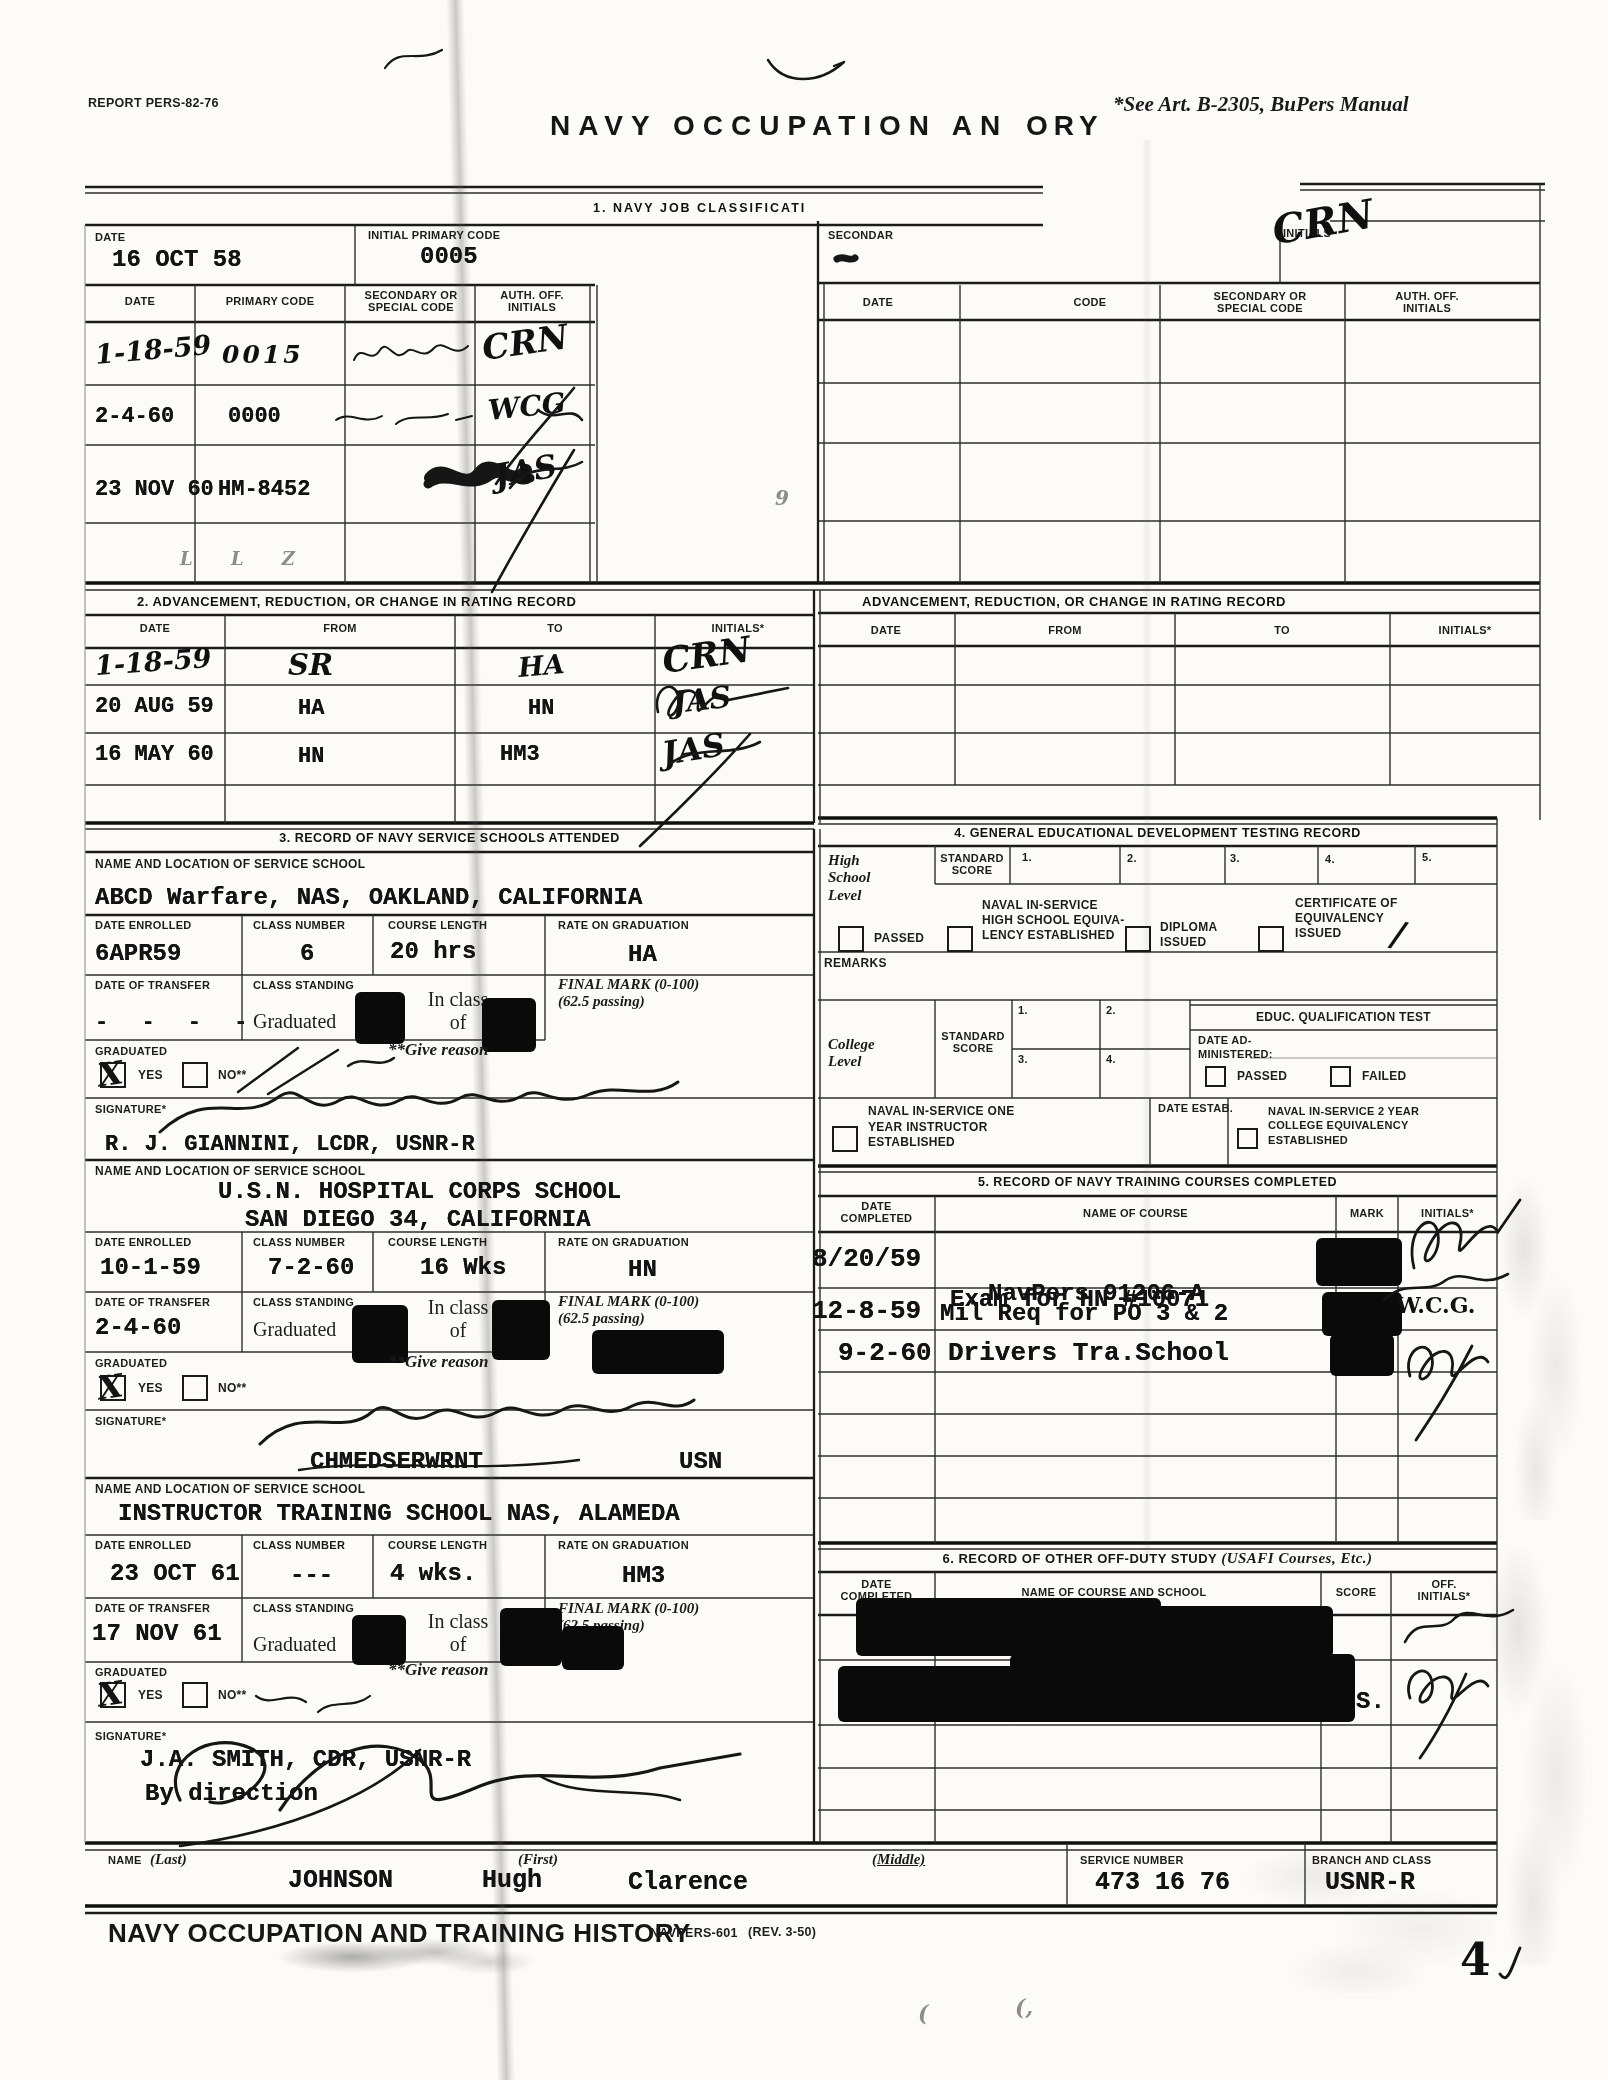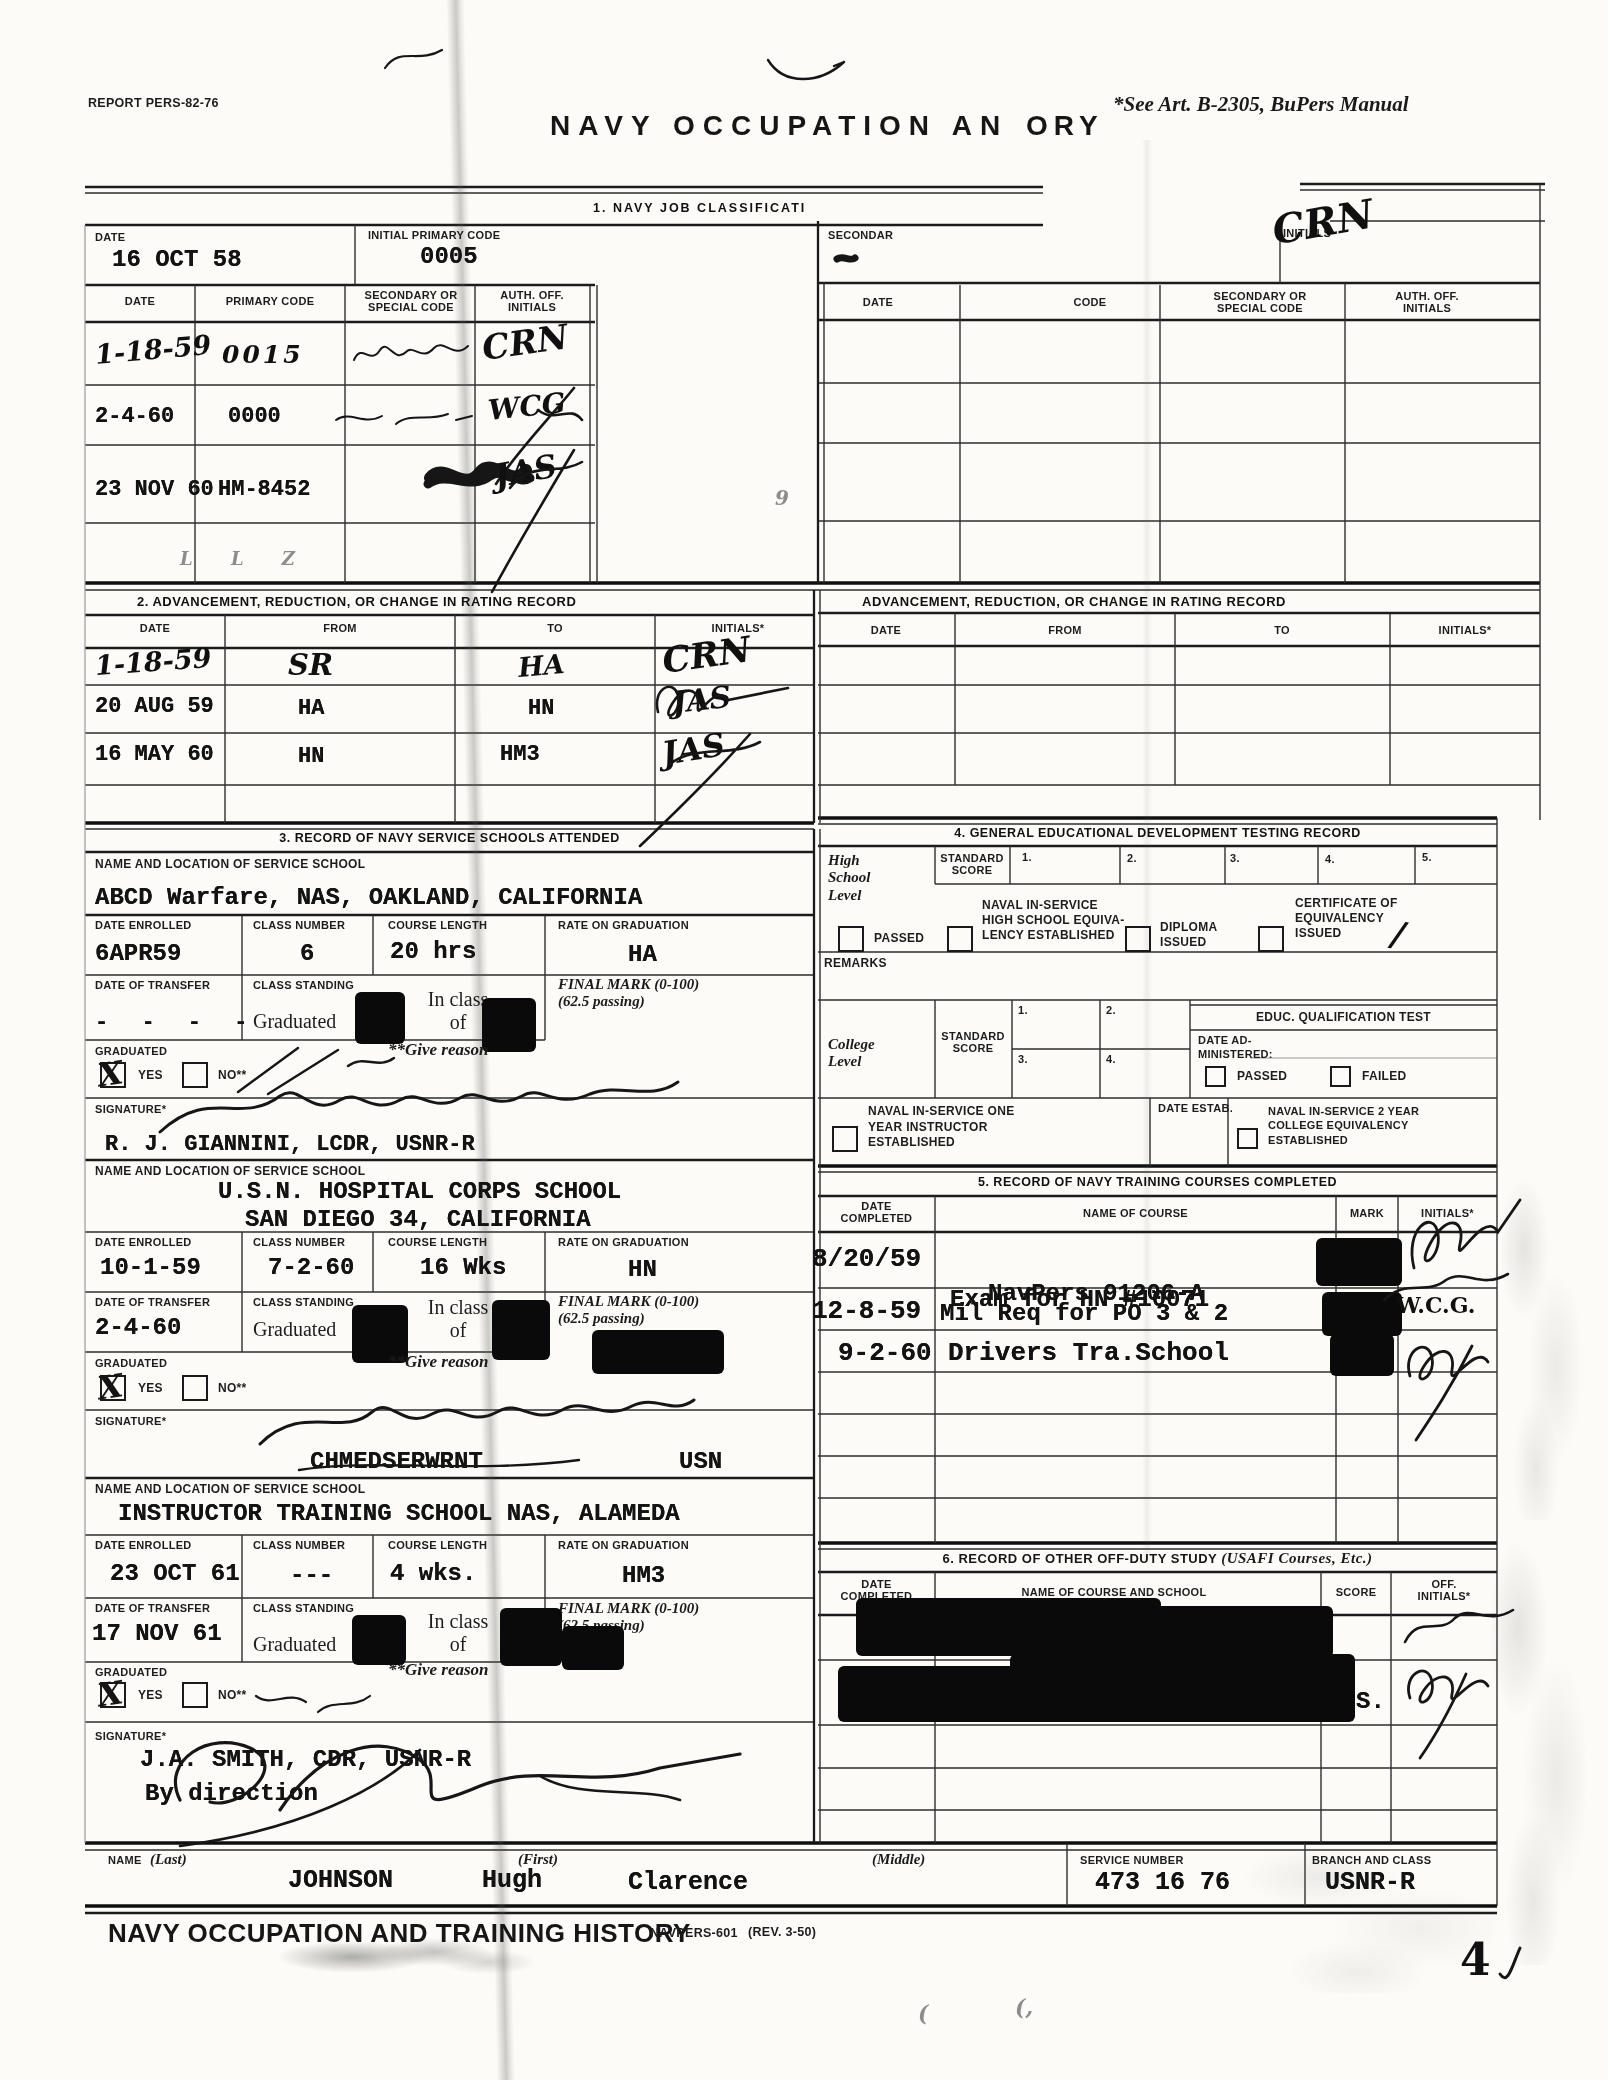--- a/index.html
+++ b/index.html
@@ -533,21 +533,21 @@
     <div class="type" style="left:1356px;top:1688px;">S.</div>
     <svg class="scrawl" style="left:1388px;top:1652px;" width="130" height="110">
         <path class="sk" stroke-width="2.8" d="M22,46 C14,22 40,8 44,30 C48,52 22,58 36,38 C50,18 68,22 64,42 C60,62 88,14 100,34 M78,22 C62,58 46,86 32,106"></path>
       </svg>
   </div>
 
   <div>
     <div class="lbl sm" style="left:108px;top:1854px;">NAME</div>
     <div class="itl" style="left:150px;top:1851px;">(Last)</div>
     <div class="itl" style="left:518px;top:1851px;">(First)</div>
-    <div class="itl" style="left:872px;top:1851px;">(Middle)</div>
+    <div class="itl" style="left:872px;top:1851px;text-decoration:underline;">(Middle)</div>
     <div class="lbl sm" style="left:1080px;top:1854px;">SERVICE NUMBER</div>
     <div class="lbl sm" style="left:1312px;top:1854px;">BRANCH AND CLASS</div>
     <div class="type" style="left:288px;top:1866px;font-size:25px;">JOHNSON</div>
     <div class="type" style="left:482px;top:1866px;font-size:25px;">Hugh</div>
     <div class="type" style="left:628px;top:1868px;font-size:25px;">Clarence</div>
     <div class="type" style="left:1095px;top:1868px;font-size:25px;">473 16 76</div>
     <div class="type" style="left:1325px;top:1868px;font-size:25px;">USNR-R</div>
   </div>
 
   <div>

